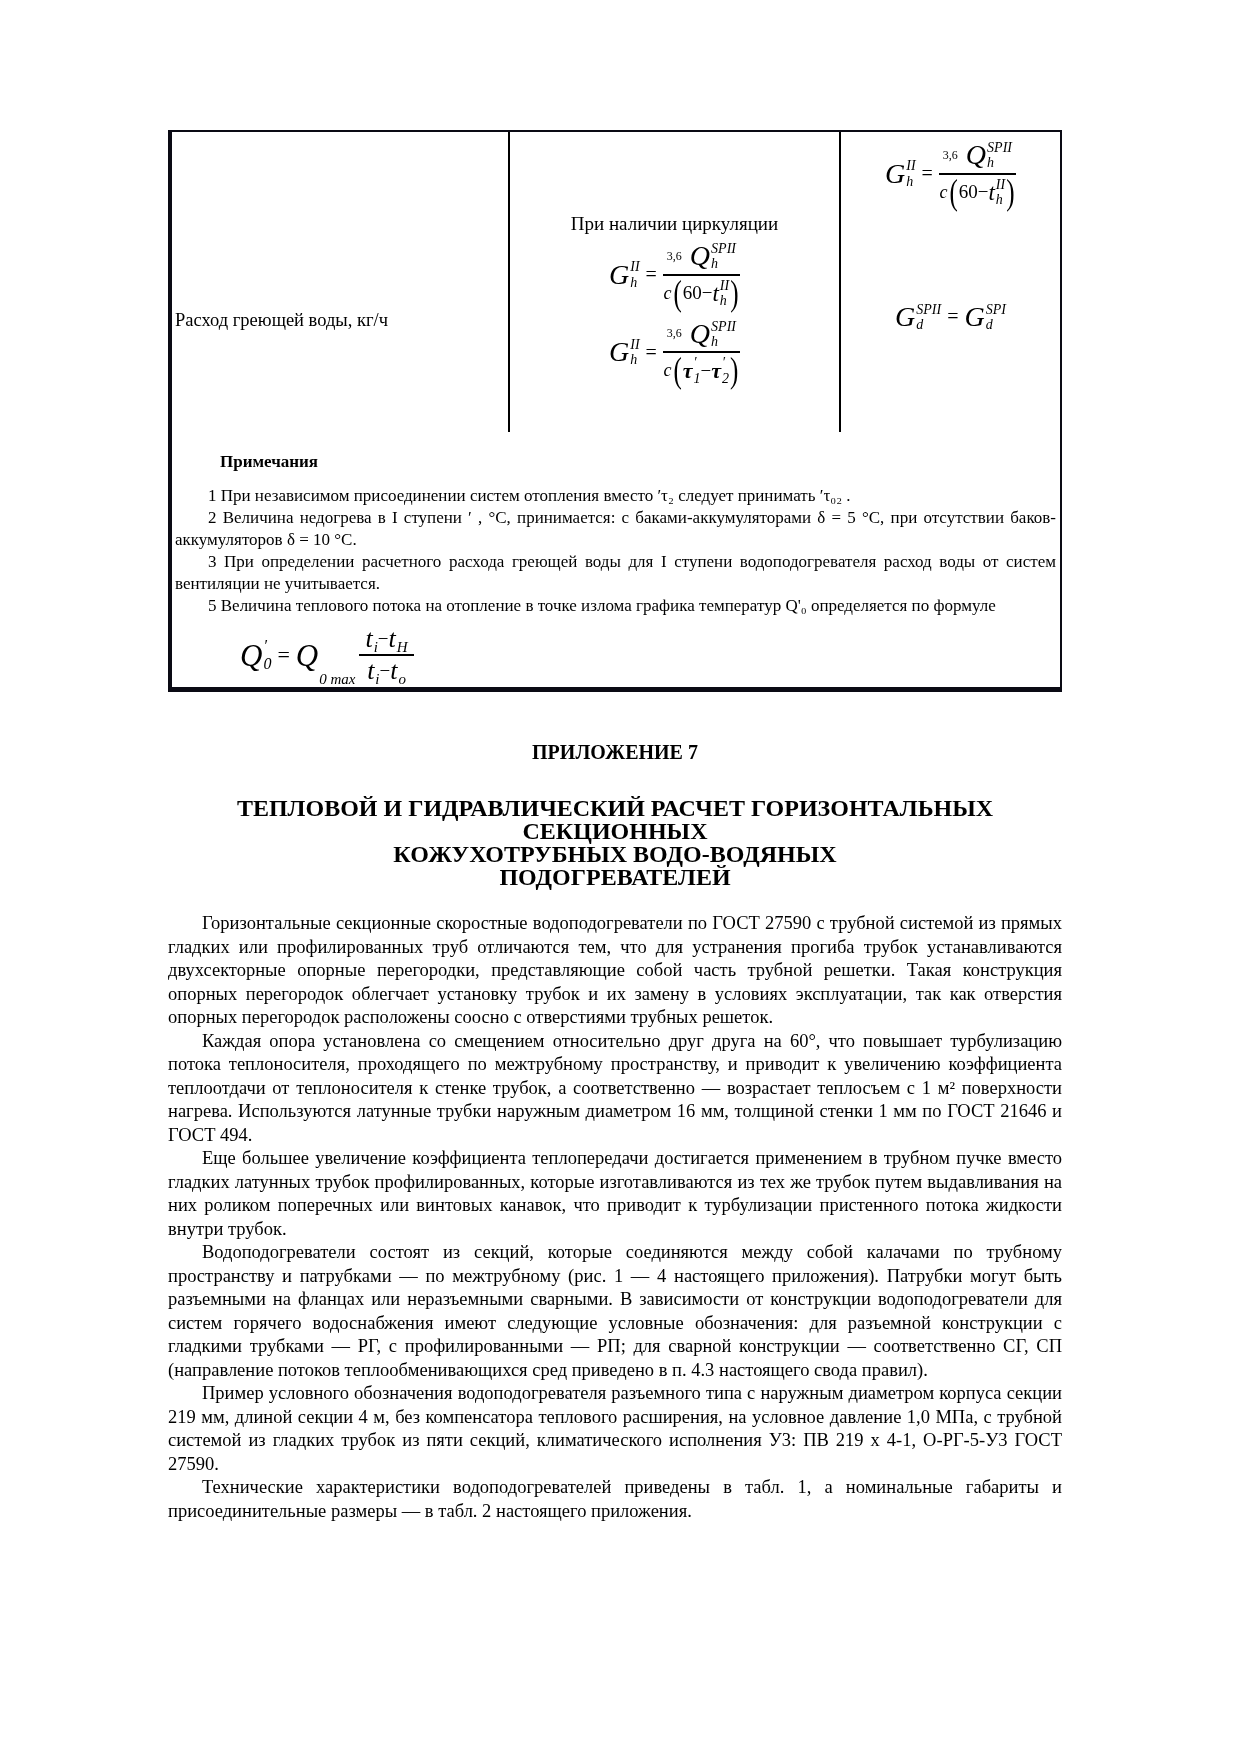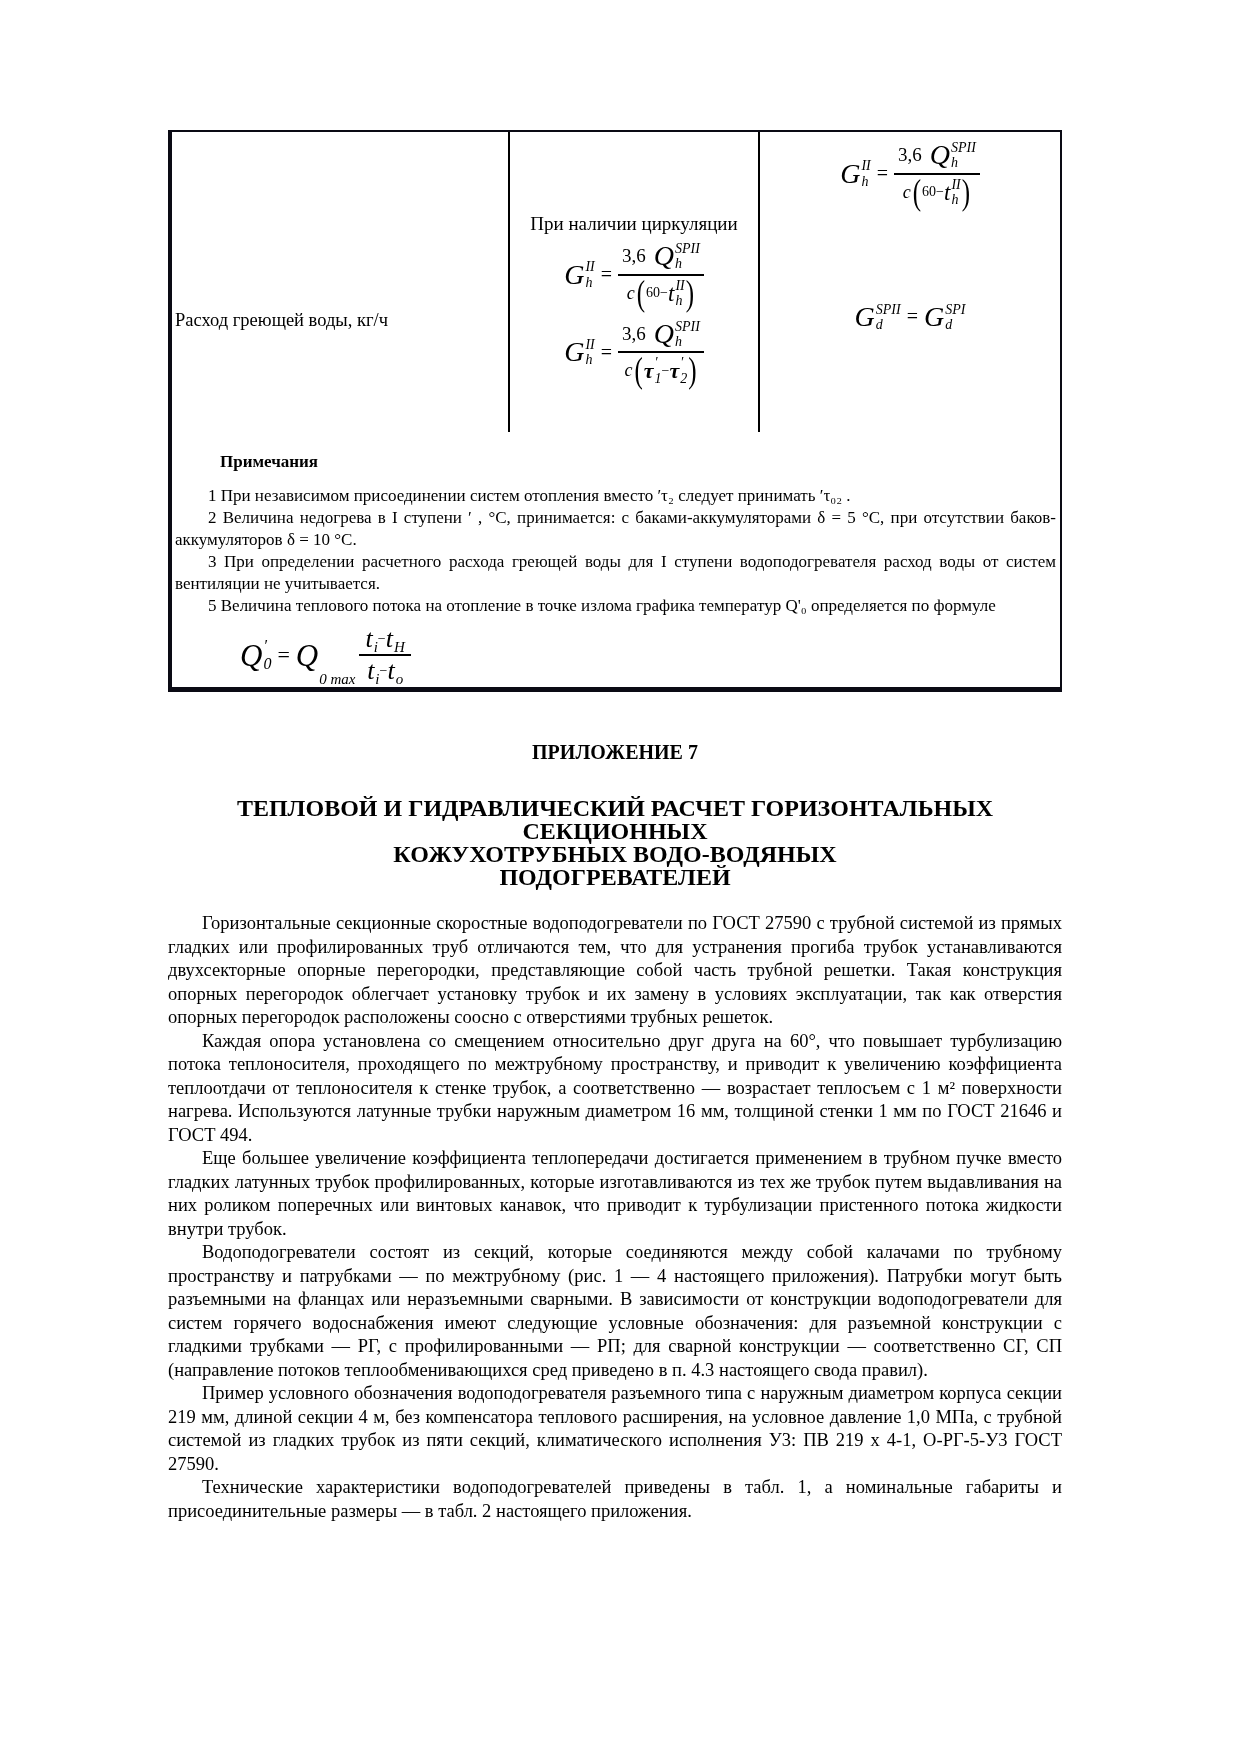--- a/index.html
+++ b/index.html
@@ -13,40 +13,40 @@
 
   
   .tbox{
     box-sizing:border-box;width:894px;
     border:2px solid #0a0a14;border-left-width:4px;border-bottom-width:5px;
   }
   .trow{display:flex;height:300px;}
   .tcell{box-sizing:border-box;}
   .tcell-1{width:336px;}
   .tcell-1 .rowlabel{margin-top:176px;padding-left:3px;font-size:18.5px;line-height:24px;}
-  .tcell-2{width:250px;border-left:2px solid #000;display:flex;flex-direction:column;align-items:center;}
+  .tcell-2{width:331px;border-left:2px solid #000;display:flex;flex-direction:column;align-items:center;}
   .tcell-3{flex:1;border-left:2px solid #000;display:flex;flex-direction:column;align-items:center;}
   .caption{margin-top:80px;font-size:19px;line-height:24px;}
   .mt6{margin-top:5px;}
   .mt12{margin-top:10px;}
   .f-top{margin-top:8px;}
   .f-gd{margin-top:94px;}
 
   
   .fm{font-style:italic;display:inline-flex;align-items:center;white-space:nowrap;}
   .fbig{font-size:28px;line-height:1;}
   .fstack{display:inline-flex;flex-direction:column;justify-content:space-between;align-items:flex-start;
           font-size:14px;line-height:1.1;margin-left:1px;}
   .fstack .s-up,.fstack .s-dn{display:block;}
   .feq{font-style:normal;font-size:20px;margin:0 6px;}
   .ffrac{display:inline-flex;flex-direction:column;align-items:center;}
   .fnum{display:inline-flex;align-items:center;border-bottom:2px solid #000;padding:0 4px 2px 4px;}
   .fden{display:inline-flex;align-items:center;padding-top:2px;}
-  .fcoef{font-style:normal;font-size:19px;margin-right:8px;}
-  .frm{font-style:normal;font-size:14px;}
+  .fcoef{font-style:normal;font-size:12px;margin-right:8px;}
+  .frm{font-style:normal;font-size:19px;}
   .fc{font-size:18px;margin-right:1px;}
   .fparen{font-style:normal;font-size:25px;transform:scaleY(1.4);margin:0 1px;line-height:1;}
   .ft{font-size:23px;line-height:1;}
   .tau{font-weight:bold;font-size:22px;line-height:1;}
   .subonly{font-size:15px;align-self:flex-end;transform:translateY(4px);margin-left:1px;}
 
   
   .q0 .fbig{font-size:31px;}
   .q0 .fstack{font-size:16px;}
   .q0 .feq{font-size:22px;}

